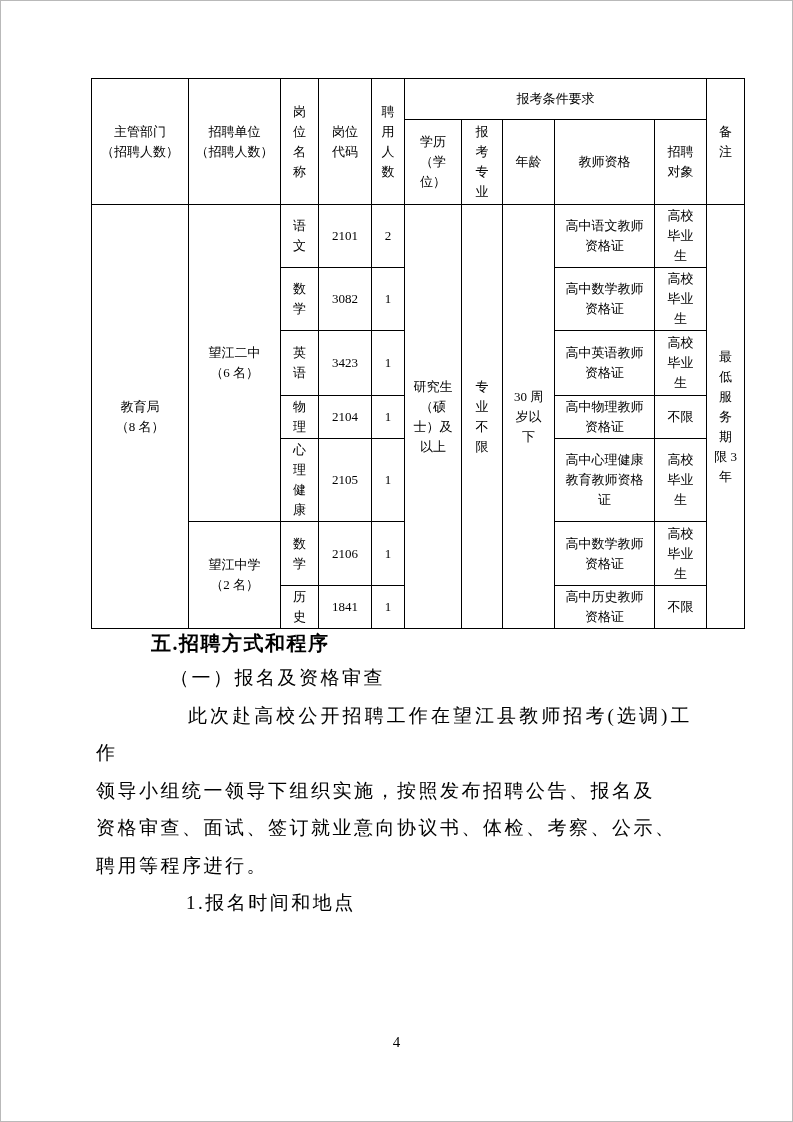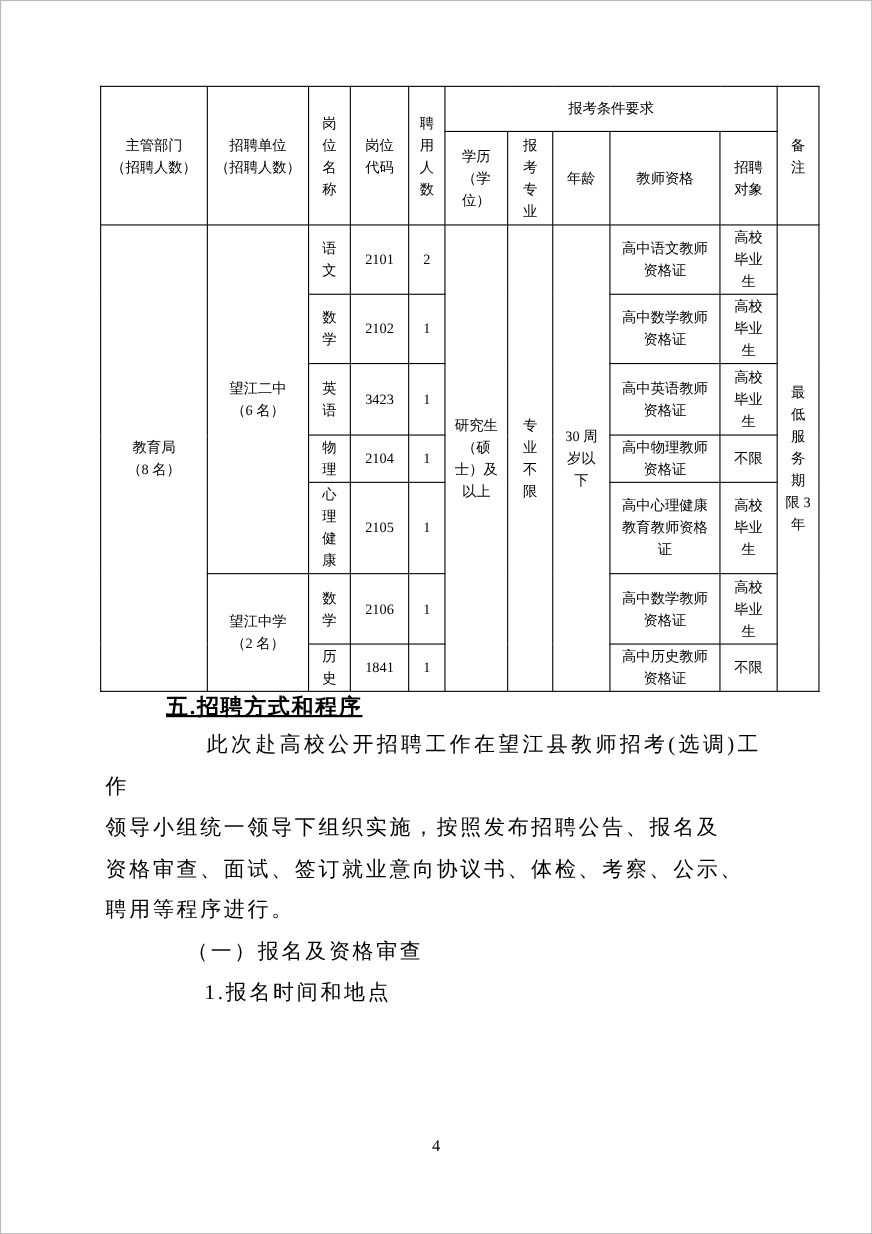--- a/index.html
+++ b/index.html
@@ -45,21 +45,20 @@
     font-size:19px;
     letter-spacing:2.5px;
     line-height:37.5px;
   }
   .section-heading{
     font-weight:bold;
     font-size:20px;
     line-height:32px;
     padding-left:55px;
     letter-spacing:1.5px;
-    text-decoration:underline;
   }
   .para{white-space:pre-line;text-align:justify;}
   .indent-lg{text-indent:92px;}
   .indent-paren{text-indent:74px;}
   .indent-md{text-indent:90px;}
   .page-num{
     position:absolute;left:0;right:0;top:1033px;
     text-align:center;
     font-size:15px;
     letter-spacing:0;
@@ -146,21 +145,21 @@
 低
 服
 务
 期
 限 3
 年</td>
     </tr>
     <tr class="r2">
       <td>数
 学</td>
-      <td>2102</td>
+      <td>3082</td>
       <td>1</td>
       <td>高中数学教师
 资格证</td>
       <td>高校
 毕业
 生</td>
     </tr>
     <tr class="r3">
       <td>英
 语</td>
@@ -215,23 +214,23 @@
       <td>1</td>
       <td>高中历史教师
 资格证</td>
       <td>不限</td>
     </tr>
   </tbody>
     </table>
 
   <div class="content">
     <div class="section-heading">五.招聘方式和程序</div>
+    <div class="para indent-paren">（一）报名及资格审查</div>
     <div class="para indent-lg">此次赴高校公开招聘工作在望江县教师招考(选调)工作
 领导小组统一领导下组织实施，按照发布招聘公告、报名及
 资格审查、面试、签订就业意向协议书、体检、考察、公示、
 聘用等程序进行。</div>
-    <div class="para indent-paren">（一）报名及资格审查</div>
     <div class="para indent-md">1.报名时间和地点</div>
   </div>
 
   <div class="page-num">4</div>
 
 </div>
 
 </body></html>

